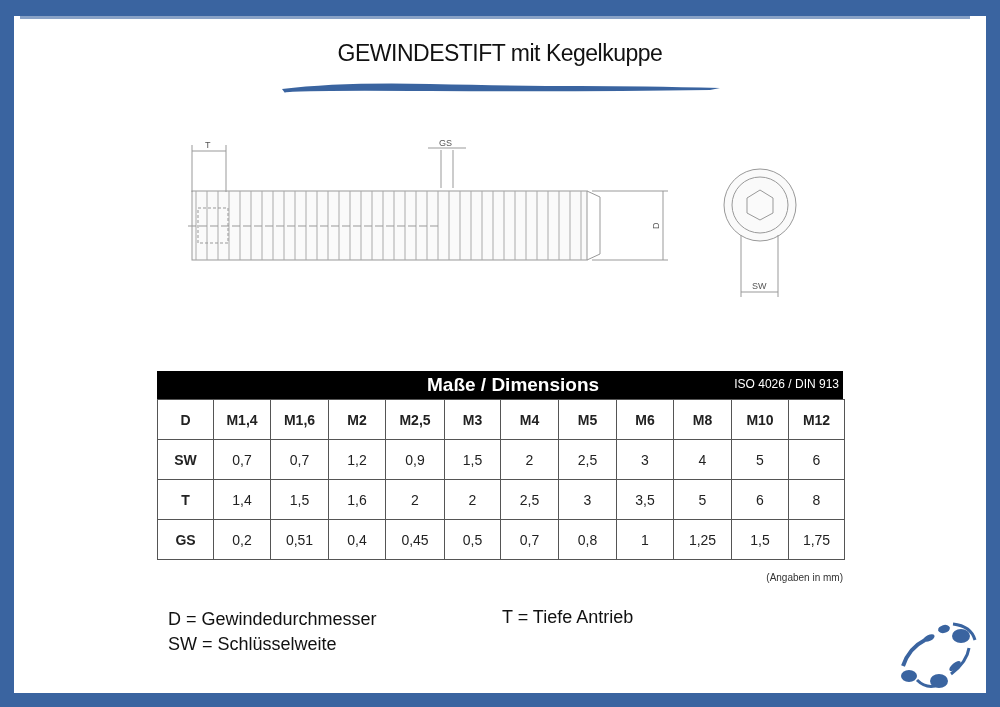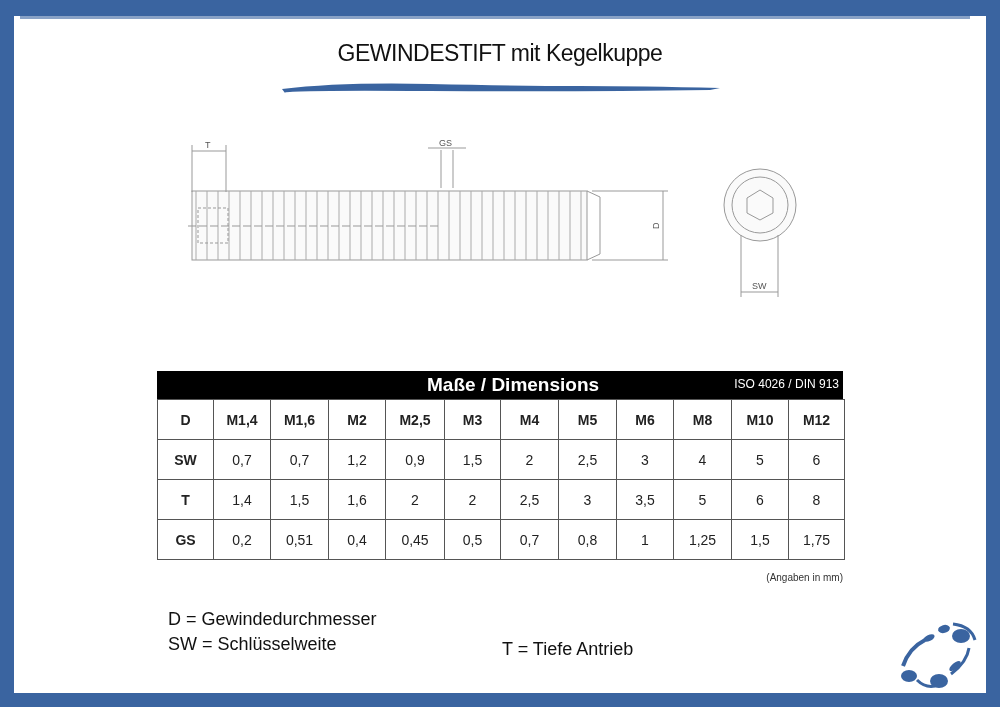--- a/index.html
+++ b/index.html
@@ -140,21 +140,21 @@
   </tr>
 </tbody>
   </table>
 
 <div class="note">(Angaben in mm)</div>
 
 <div class="legend" style="left:168px;top:607px;">
   <div>D = Gewindedurchmesser</div>
   <div>SW = Schlüsselweite</div>
 </div>
-<div class="legend" style="left:502px;top:637px;">
+<div class="legend" style="left:502px;top:605px;">
   <div>T = Tiefe Antrieb</div>
 </div>
 
 <svg class="logo" viewBox="0 0 92 74">
   <g fill="#3a64a0">
     <ellipse cx="66" cy="18" rx="9" ry="7"></ellipse>
     <ellipse cx="49" cy="11" rx="6" ry="4" transform="rotate(-15 49 11)"></ellipse>
     <ellipse cx="34" cy="20" rx="6" ry="3" transform="rotate(-25 34 20)"></ellipse>
     <ellipse cx="14" cy="58" rx="8" ry="6"></ellipse>
     <ellipse cx="44" cy="63" rx="9" ry="7"></ellipse>

